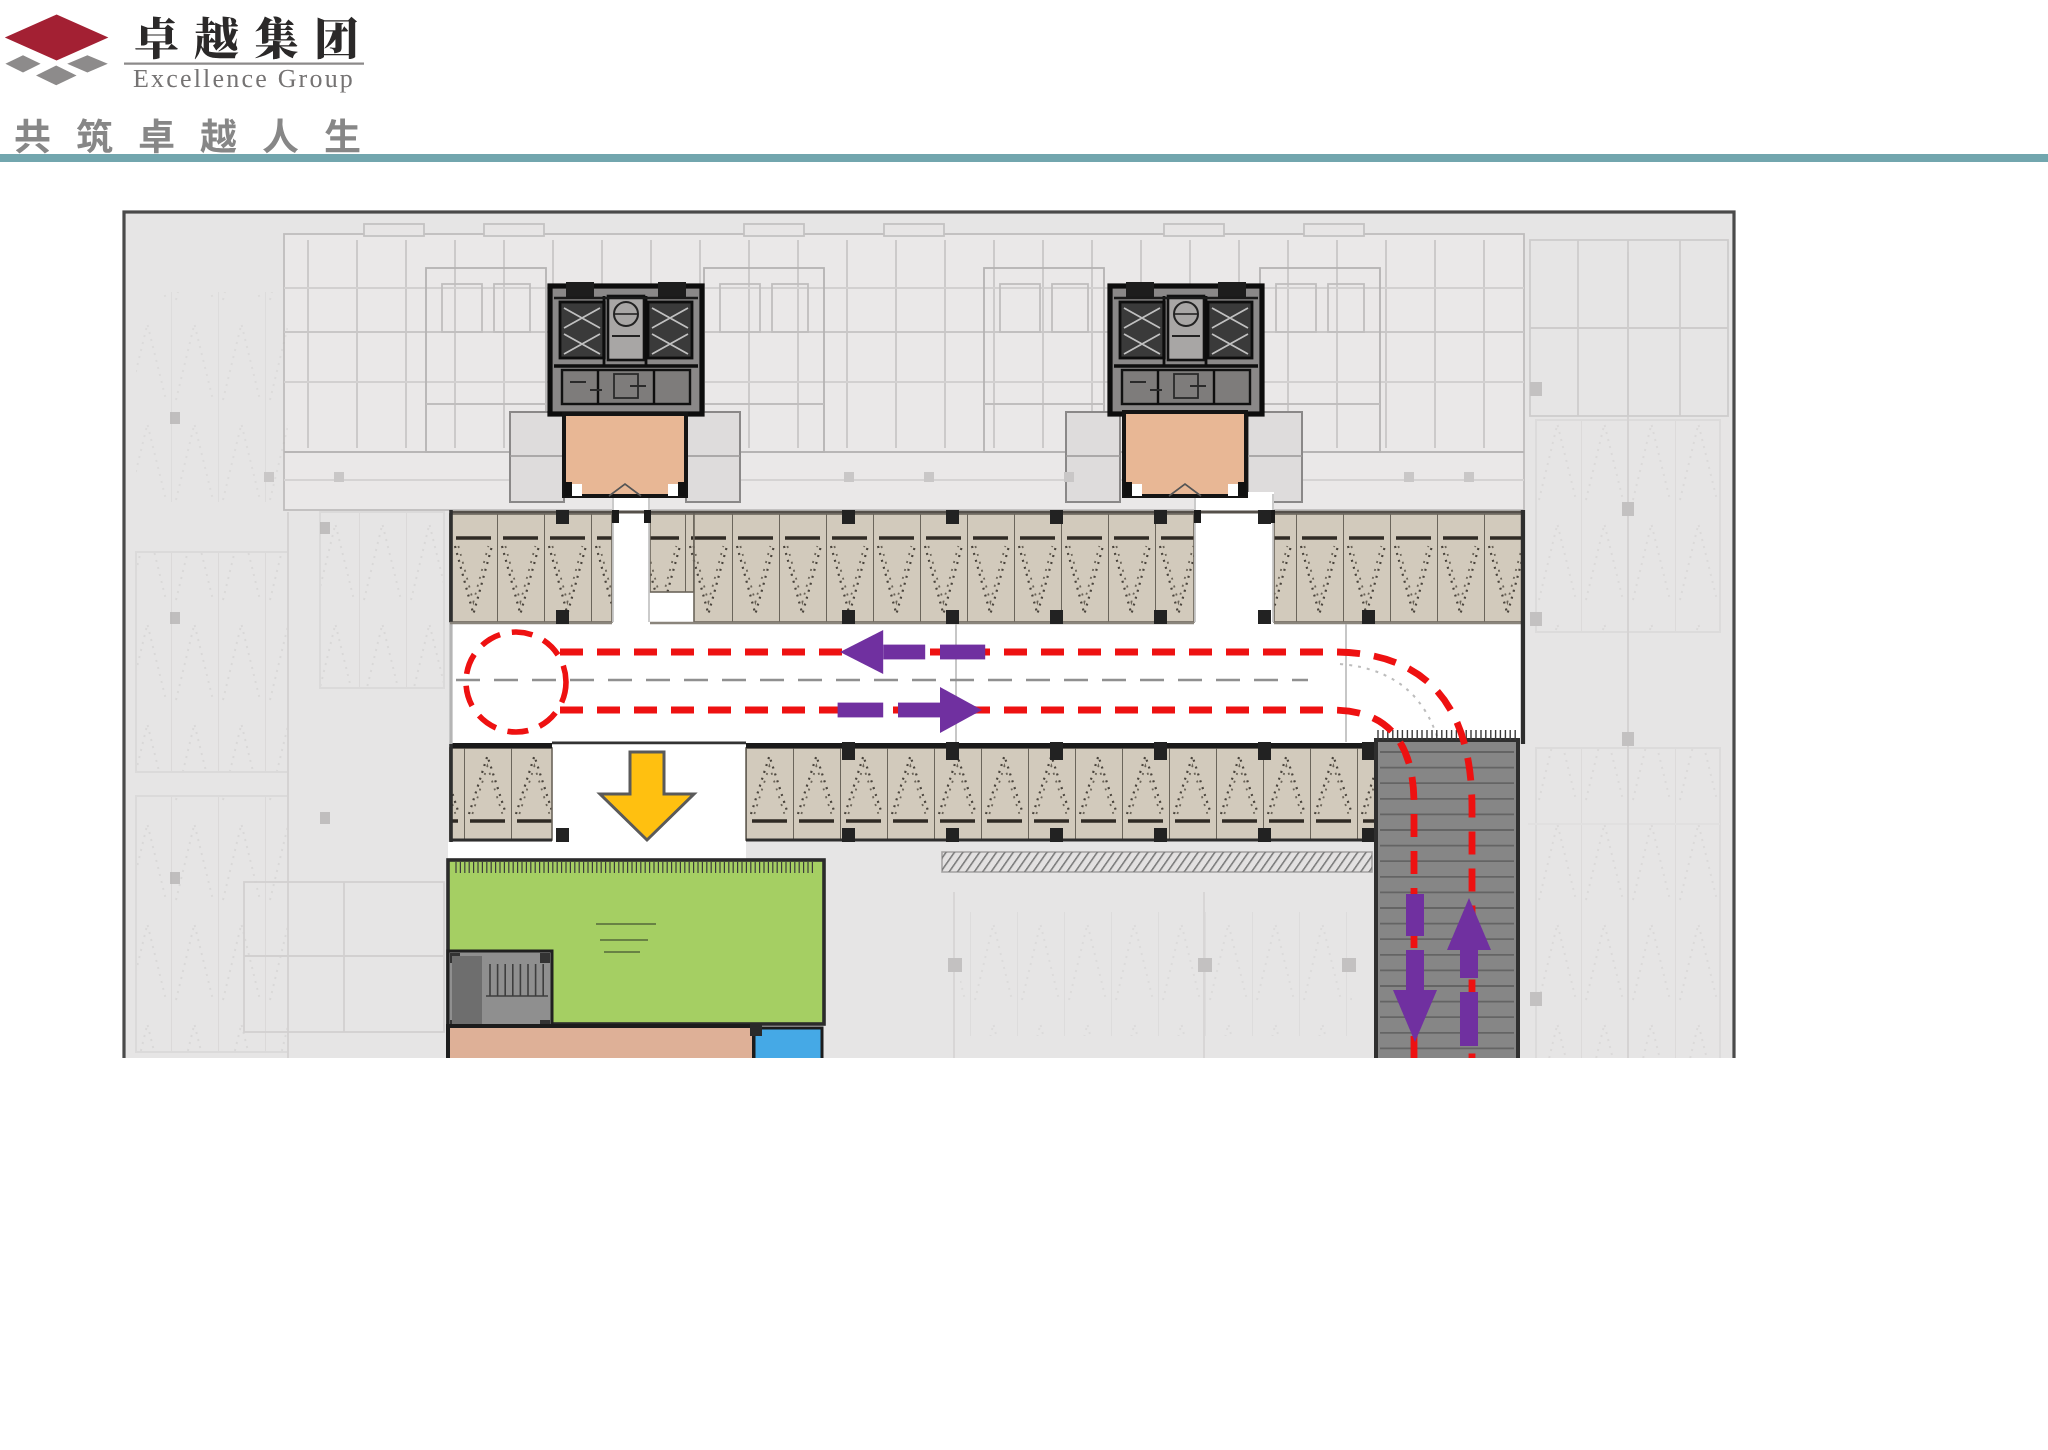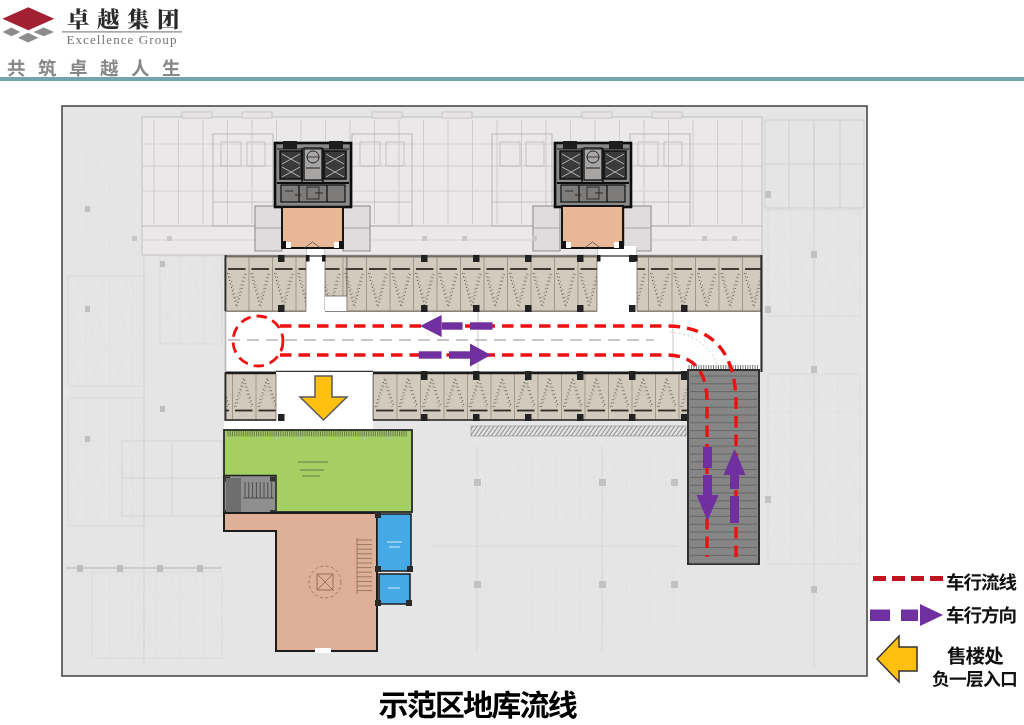--- a/index.html
+++ b/index.html
@@ -1,15 +1,15 @@
 <!DOCTYPE html>
 <html><head><meta charset="utf-8">
 <style>
 html,body{margin:0;padding:0;background:#ffffff;}
-#page{position:relative;width:1024px;height:725px;overflow:hidden;font-family:"Liberation Sans",sans-serif;}
+#page{position:relative;width:1024px;height:529px;overflow:hidden;font-family:"Liberation Sans",sans-serif;}
 </style></head>
 <body>
 <div id="page">
 <svg width="1024" height="725" viewBox="0 0 1024 725">
 <defs>
 <pattern id="stU" x="163" y="151" width="23.5" height="54" patternUnits="userSpaceOnUse">
   <rect width="23.5" height="54" fill="#d2cabc"></rect>
   <line x1="0" y1="0" x2="0" y2="54" stroke="#6b655b" stroke-width="1"></line>
   <line x1="3" y1="12" x2="20.5" y2="12" stroke="#2f2a24" stroke-width="1.8"></line>
   <path d="M2.5 16 L11.7 50 L21 16" fill="none" stroke="#4a443c" stroke-width="1.1" stroke-dasharray="1 2.6"></path>

